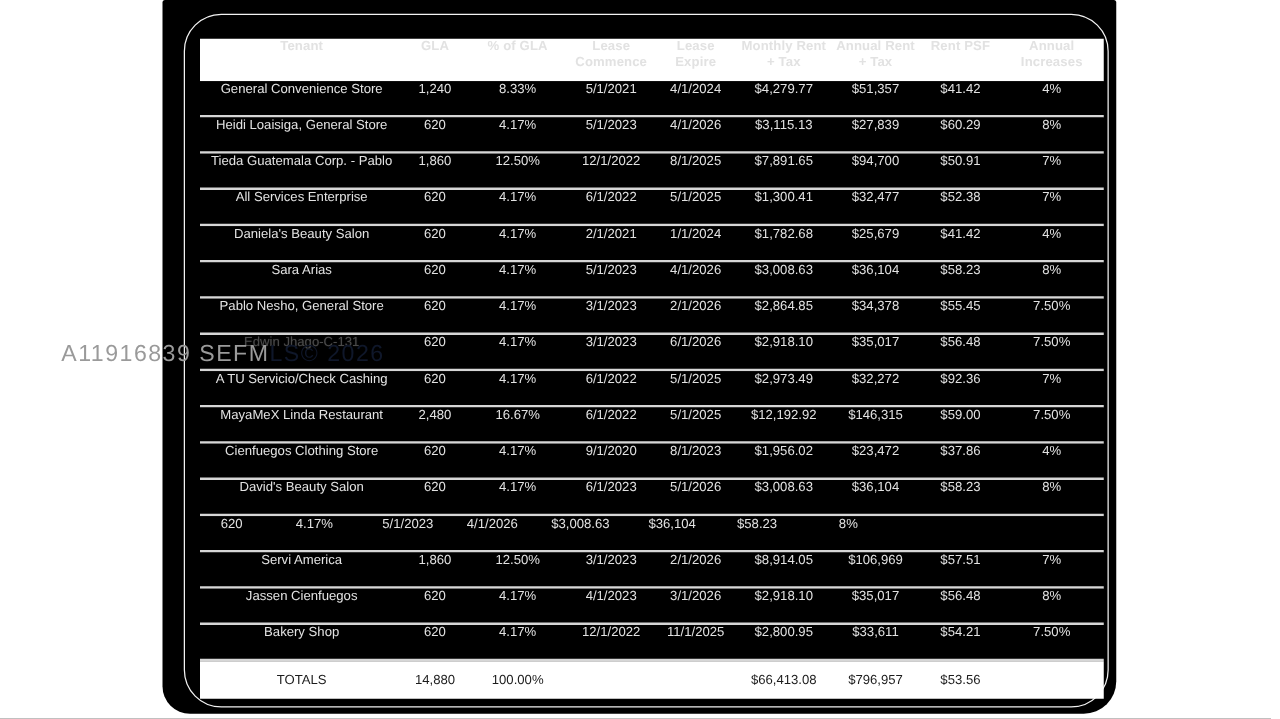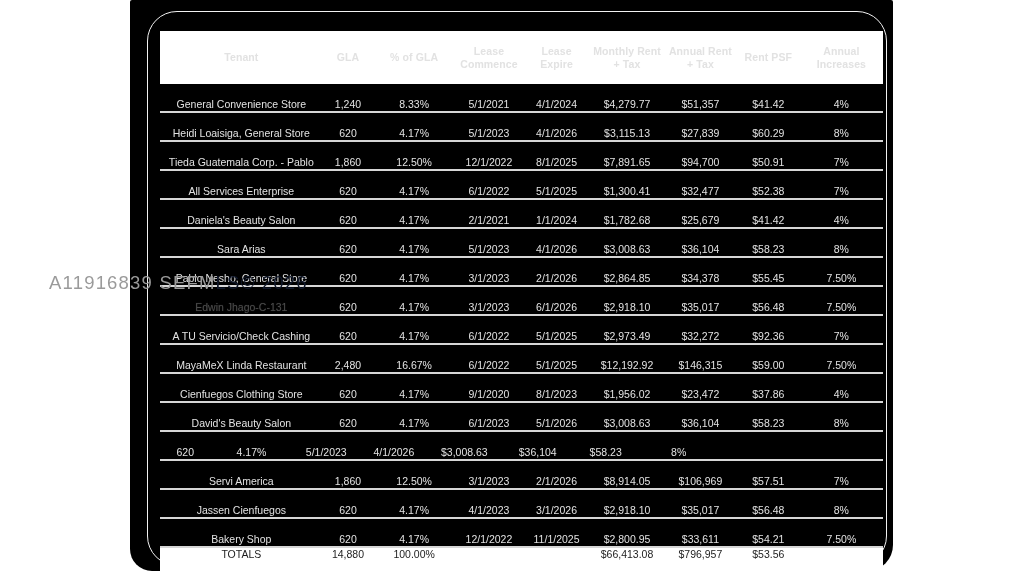--- a/index.html
+++ b/index.html
@@ -12,37 +12,37 @@
     background:#000000;border-radius:2px 2px 26px 22px;
   }
   .inner-border{
     position:absolute;left:17px;top:11px;right:6px;bottom:5px;
     border:1.5px solid #f2f2f2;border-radius:30px;pointer-events:none;
   }
   .table{
     position:absolute;left:30px;top:31px;width:723px;
   }
   .hrow{
-    display:flex;align-items:center;background:#ffffff;height:53px;
+    display:flex;background:#ffffff;height:34px;
   }
   .hcell{
     font-weight:700;font-size:10.5px;color:#111111;text-align:center;
     white-space:pre-line;line-height:1.3;letter-spacing:.1px;
   }
   .row{
-    display:flex;align-items:flex-end;height:27px;
+    display:flex;align-items:flex-start;height:27px;
     border-bottom:2px solid #d6d6d6;background:#000000;
   }
   .cell{
     font-size:10.5px;color:#e2e2e2;text-align:center;line-height:1.2;
     padding:0 2px;box-sizing:border-box;
   }
   .row.dim .c0{color:#4a4a4a;text-shadow:0 0 1px #2a2a2a;}
   .trow{
-    display:flex;align-items:flex-start;height:30px;background:#ffffff;
+    display:flex;align-items:center;height:30px;background:#ffffff;
   }
   .trow .cell{color:#1c1c1c;}
   
   .c0{width:22.5%;} .c1{width:7.0%;} .c2{width:11.3%;} .c3{width:9.4%;}
   .c4{width:9.3%;} .c5{width:10.2%;} .c6{width:10.1%;} .c7{width:8.7%;}
   .c8{width:11.5%;}
   .watermark{
     position:absolute;left:8px;top:272px;z-index:5;
     font-size:18.5px;letter-spacing:1.2px;white-space:nowrap;
     font-weight:400;

